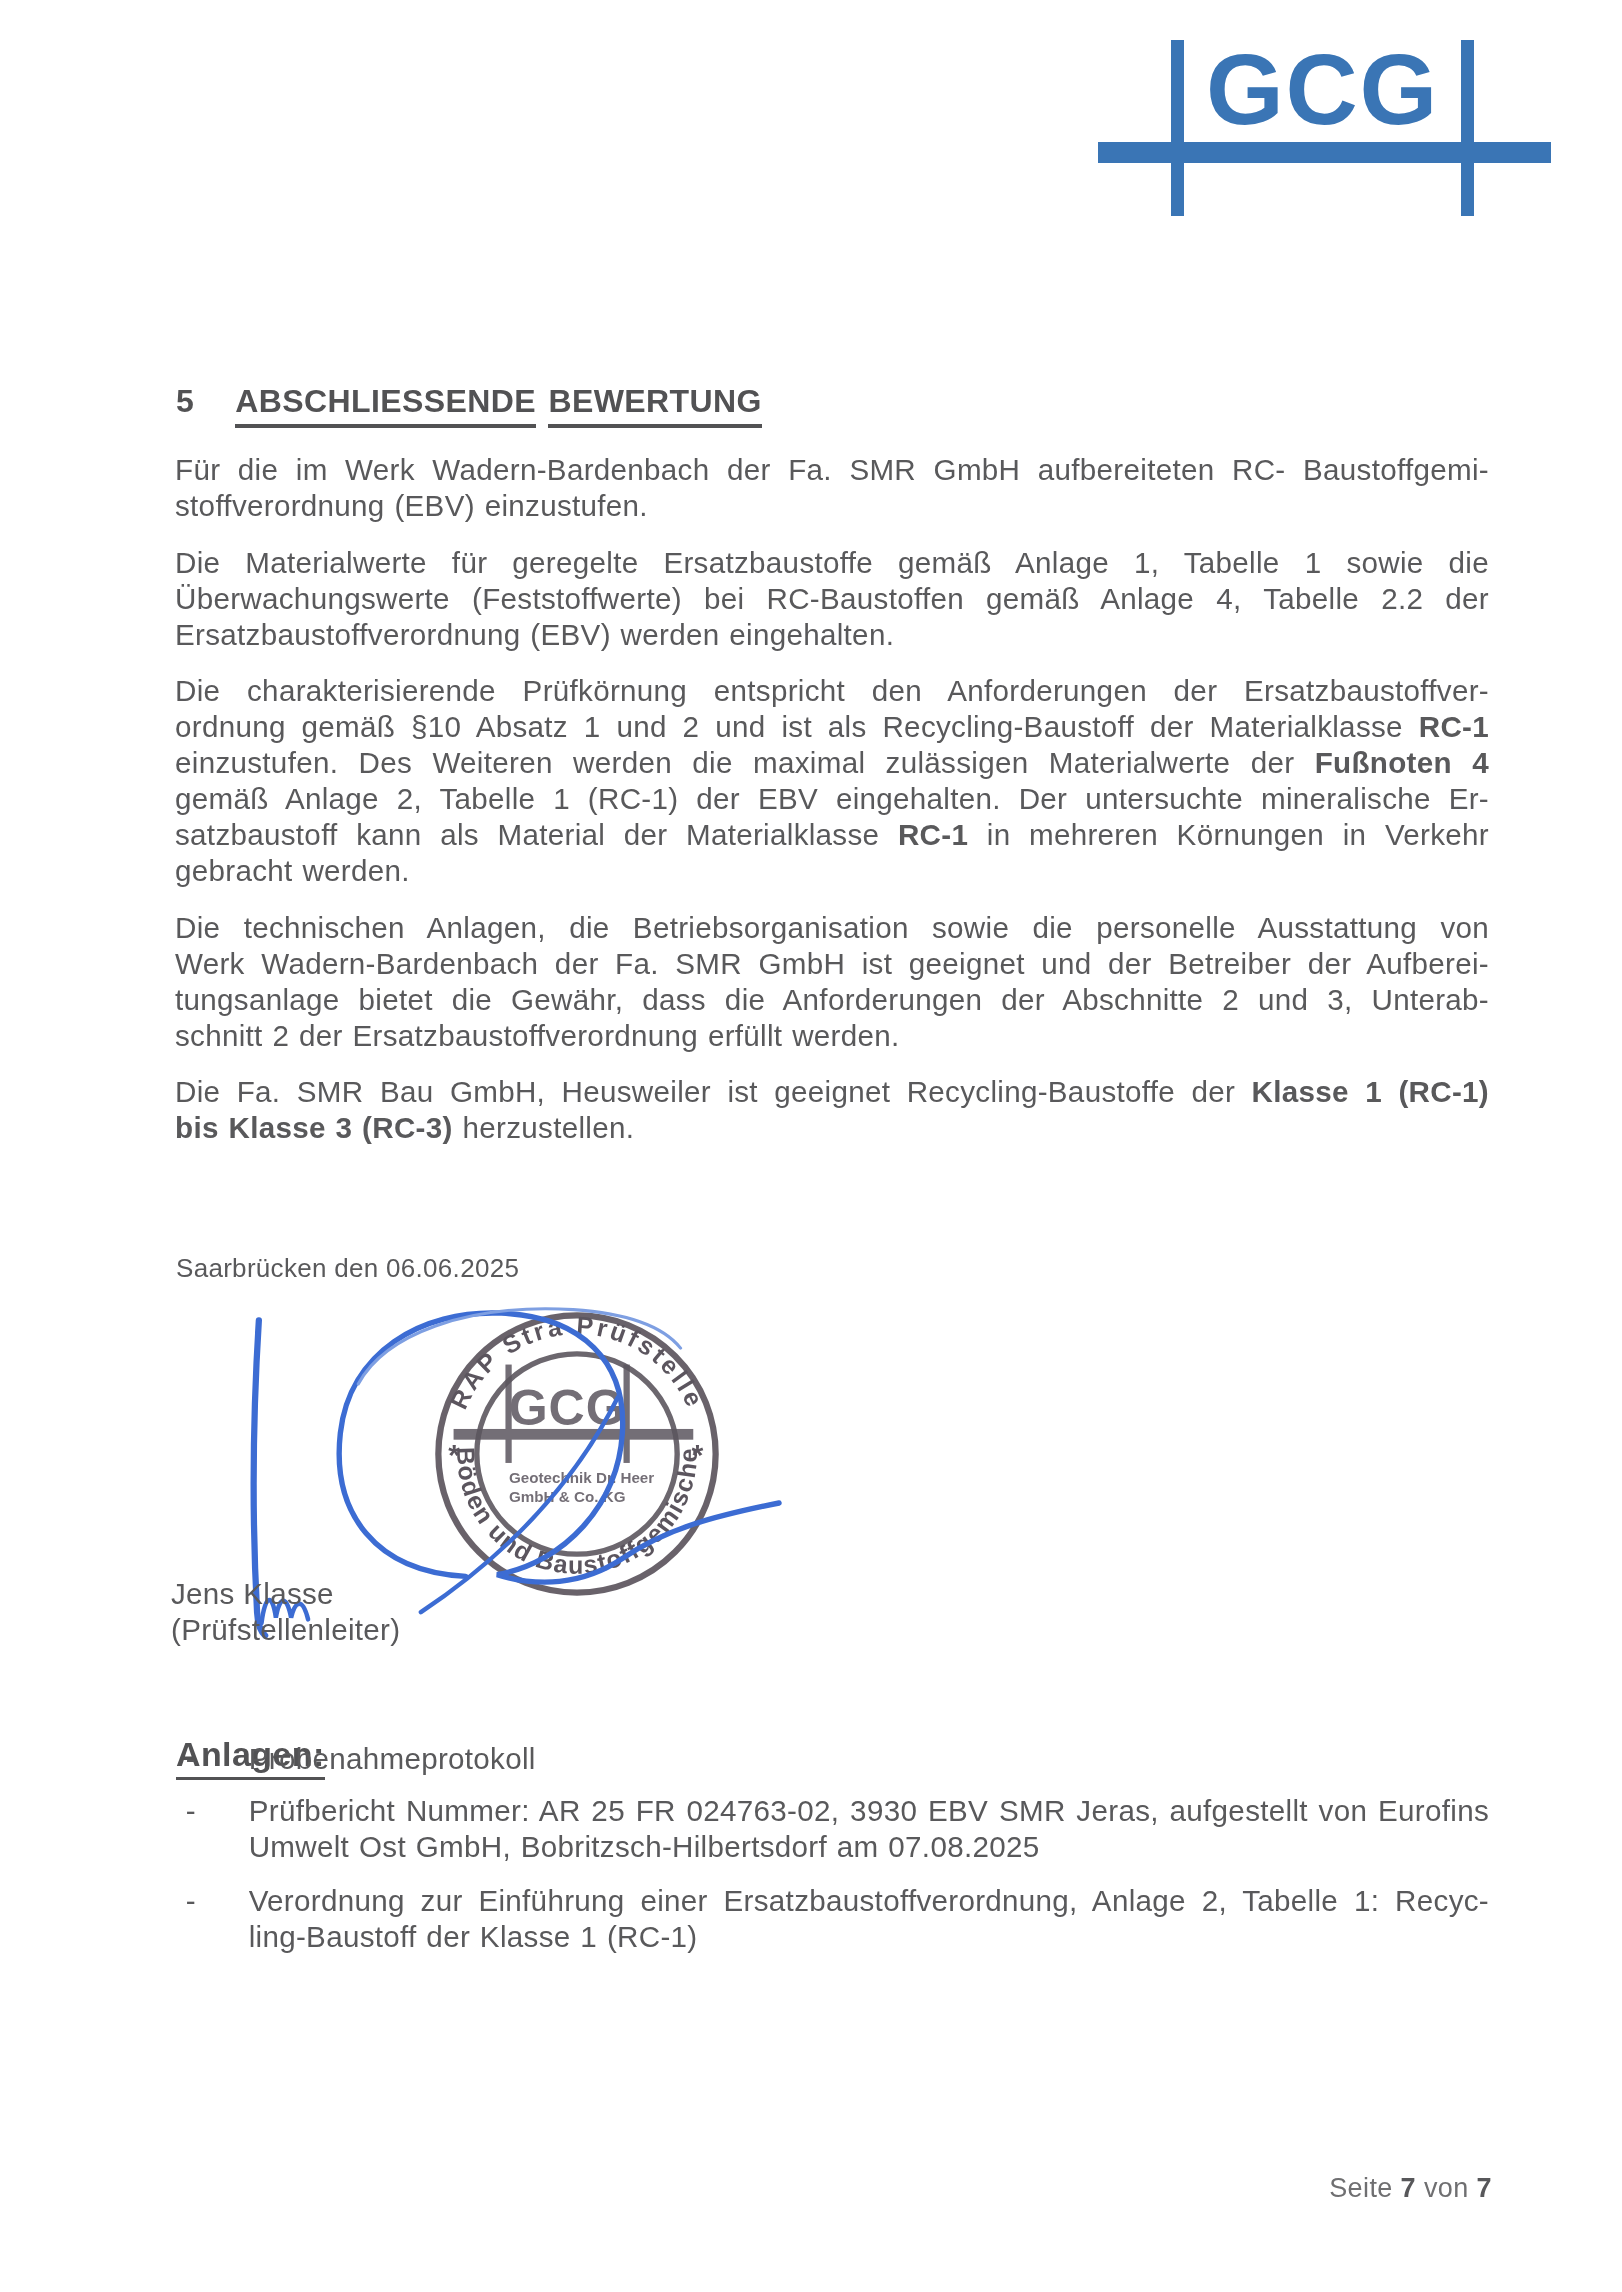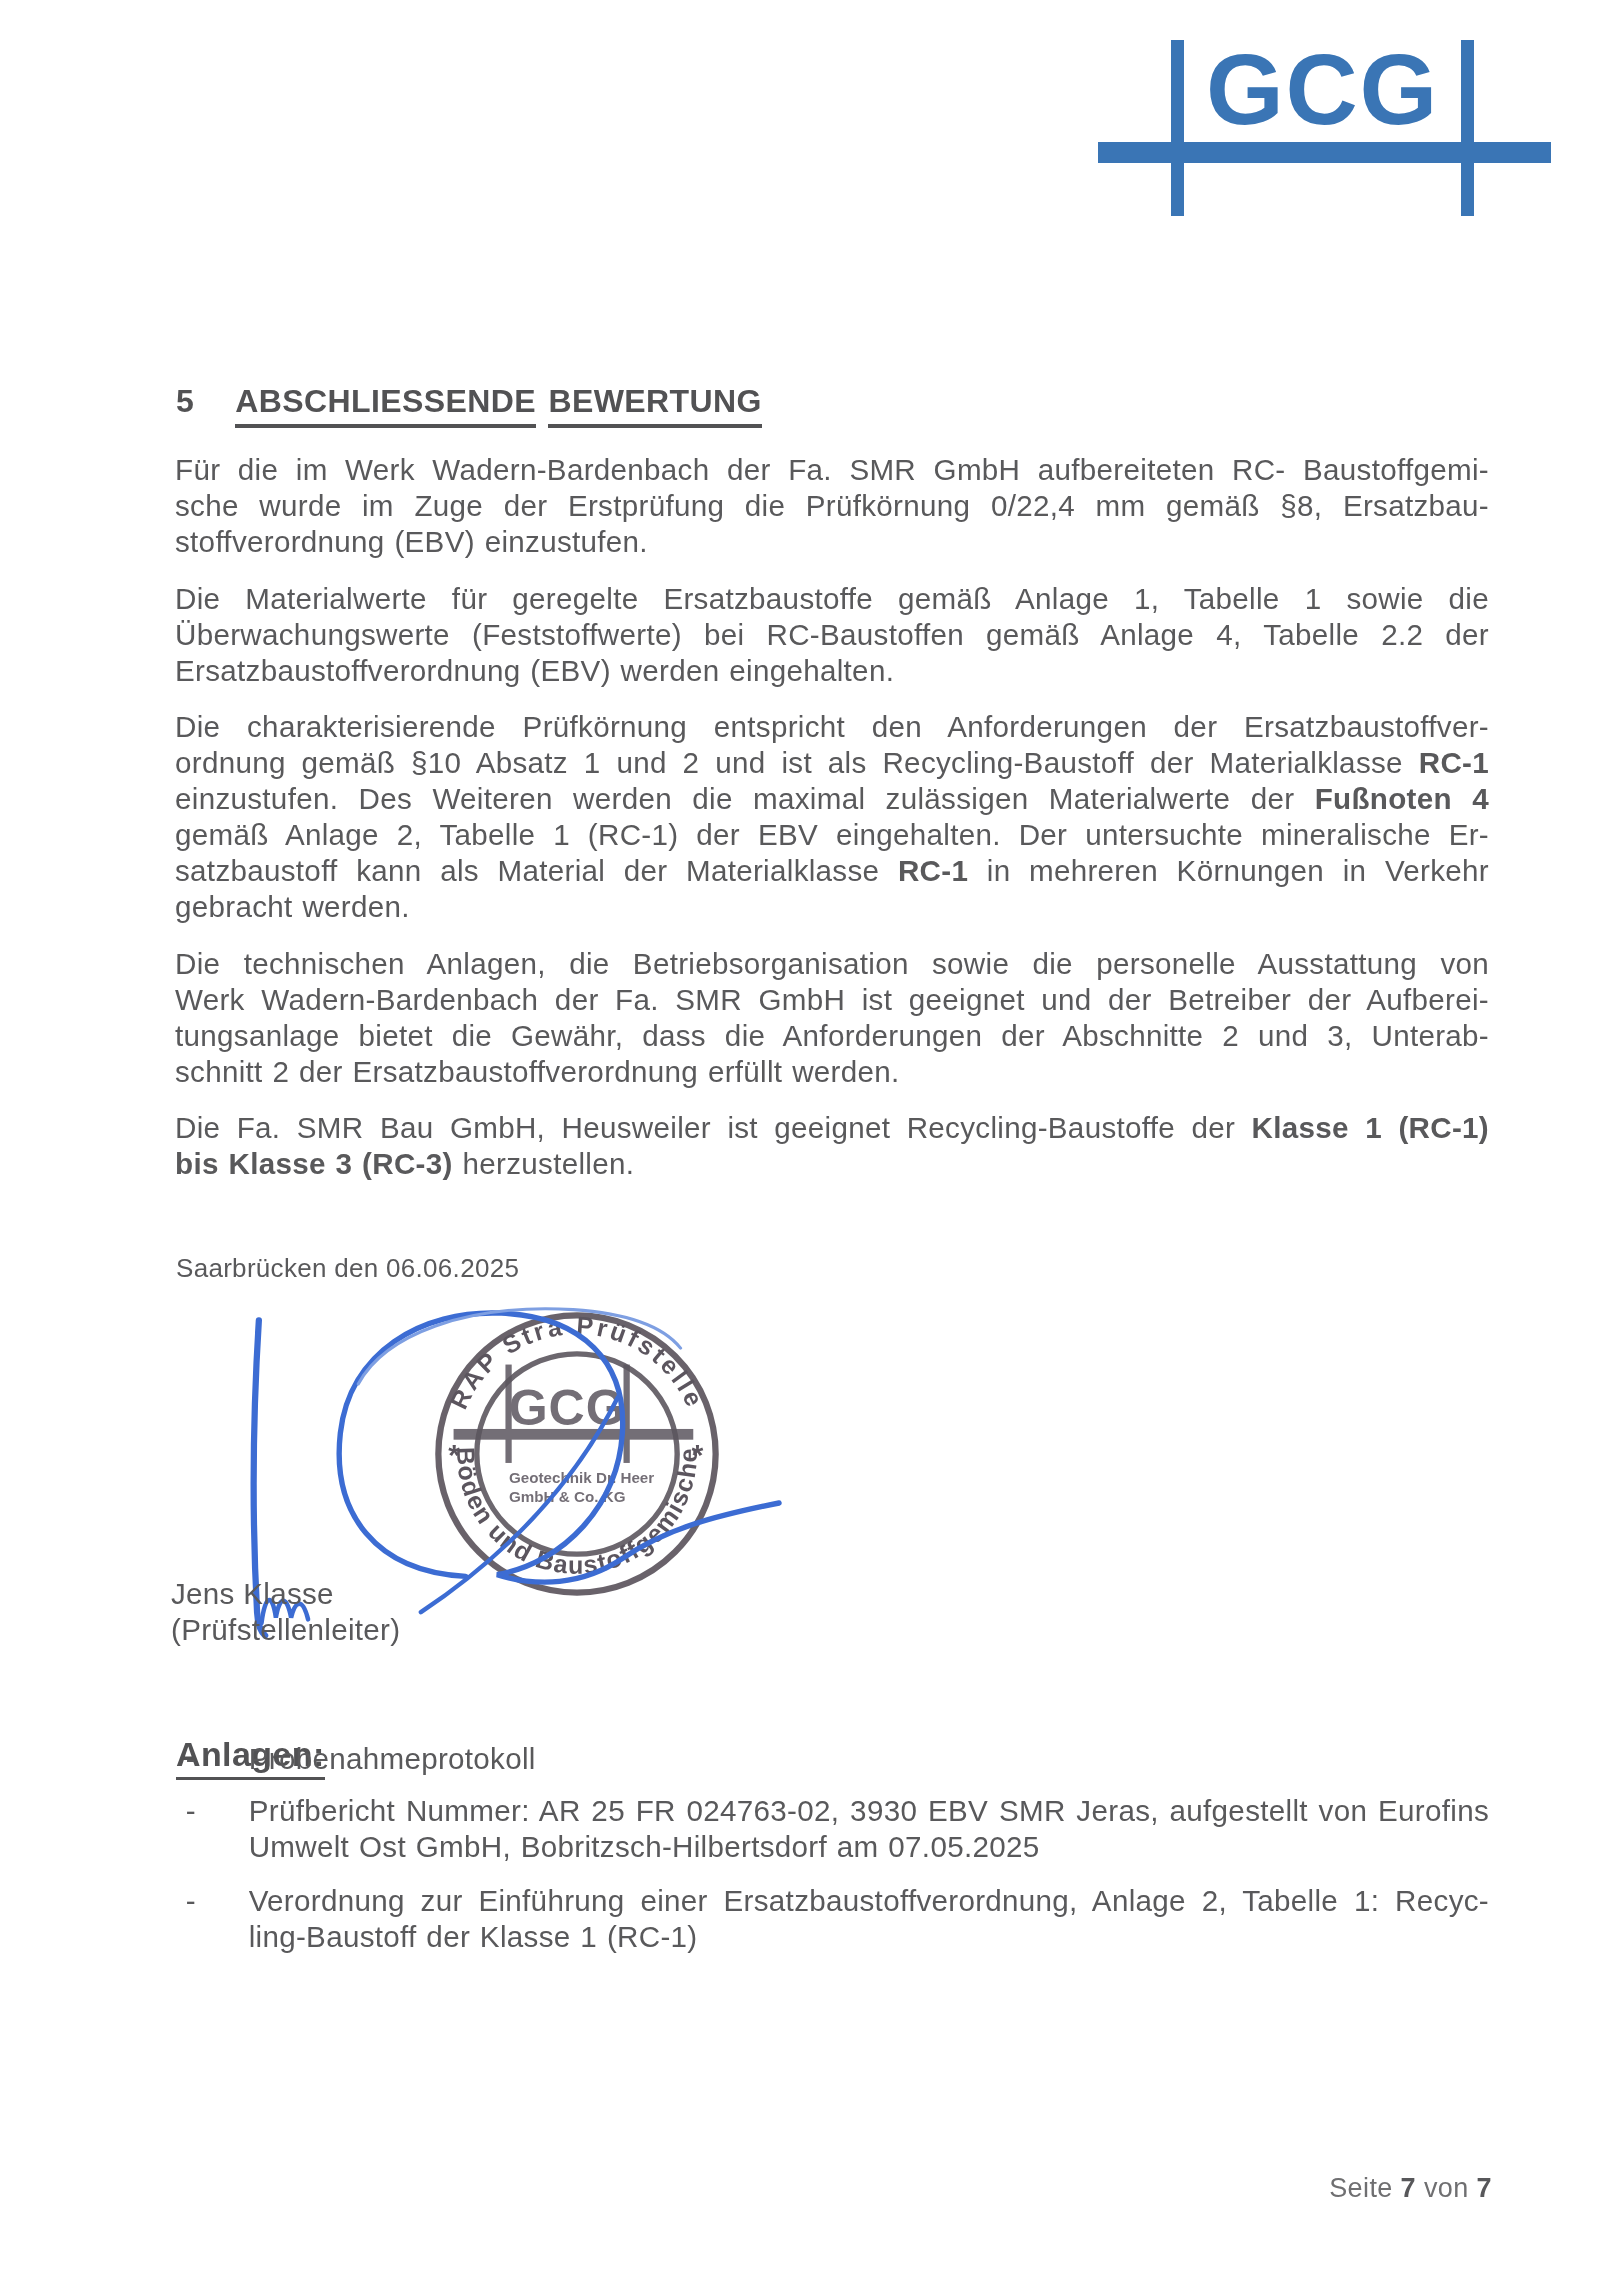--- a/index.html
+++ b/index.html
@@ -91,21 +91,20 @@
     <div class="letters">GCG</div>
   </div>
 
   <div class="section-head">
     <span class="num">5</span><span class="word">ABSCHLIESSENDE</span><span class="word">BEWERTUNG</span>
   </div>
 
   <div class="body-copy">
     <div class="para">
         <div class="tline"><span>Für die im Werk Wadern-Bardenbach der Fa. SMR GmbH aufbereiteten RC- Baustoffgemi-</span></div>
-        <div class="tline"><span>sche wurde im Zuge der Erstprüfung die Prüfkörnung 0/22,4 mm gemäß §8, Ersatzbau-</span></div>
         <div class="tline tlast"><span>stoffverordnung (EBV) einzustufen.</span></div>
       </div>
     <div class="para">
         <div class="tline"><span>Die Materialwerte für geregelte Ersatzbaustoffe gemäß Anlage 1, Tabelle 1 sowie die</span></div>
         <div class="tline"><span>Überwachungswerte (Feststoffwerte) bei RC-Baustoffen gemäß Anlage 4, Tabelle 2.2 der</span></div>
         <div class="tline tlast"><span>Ersatzbaustoffverordnung (EBV) werden eingehalten.</span></div>
       </div>
     <div class="para">
         <div class="tline"><span>Die charakterisierende Prüfkörnung entspricht den Anforderungen der Ersatzbaustoffver-</span></div>
         <div class="tline"><span>ordnung gemäß §10 Absatz 1 und 2 und ist als Recycling-Baustoff der Materialklasse </span><span class="b">RC-1</span></div>
@@ -174,21 +173,21 @@
   <div class="attach-item i0">
     <span class="marker">-</span>
     <div class="content">
         <div class="tline tlast"><span>Probenahmeprotokoll</span></div>
       </div>
   </div>
   <div class="attach-item i1">
     <span class="marker">-</span>
     <div class="content">
         <div class="tline"><span>Prüfbericht Nummer: AR 25 FR 024763-02, 3930 EBV SMR Jeras, aufgestellt von Eurofins</span></div>
-        <div class="tline tlast"><span>Umwelt Ost GmbH, Bobritzsch-Hilbertsdorf am 07.05.2025</span></div>
+        <div class="tline tlast"><span>Umwelt Ost GmbH, Bobritzsch-Hilbertsdorf am 07.08.2025</span></div>
       </div>
   </div>
   <div class="attach-item i2">
     <span class="marker">-</span>
     <div class="content">
         <div class="tline"><span>Verordnung zur Einführung einer Ersatzbaustoffverordnung, Anlage 2, Tabelle 1: Recyc-</span></div>
         <div class="tline tlast"><span>ling-Baustoff der Klasse 1 (RC-1)</span></div>
       </div>
   </div>
 

